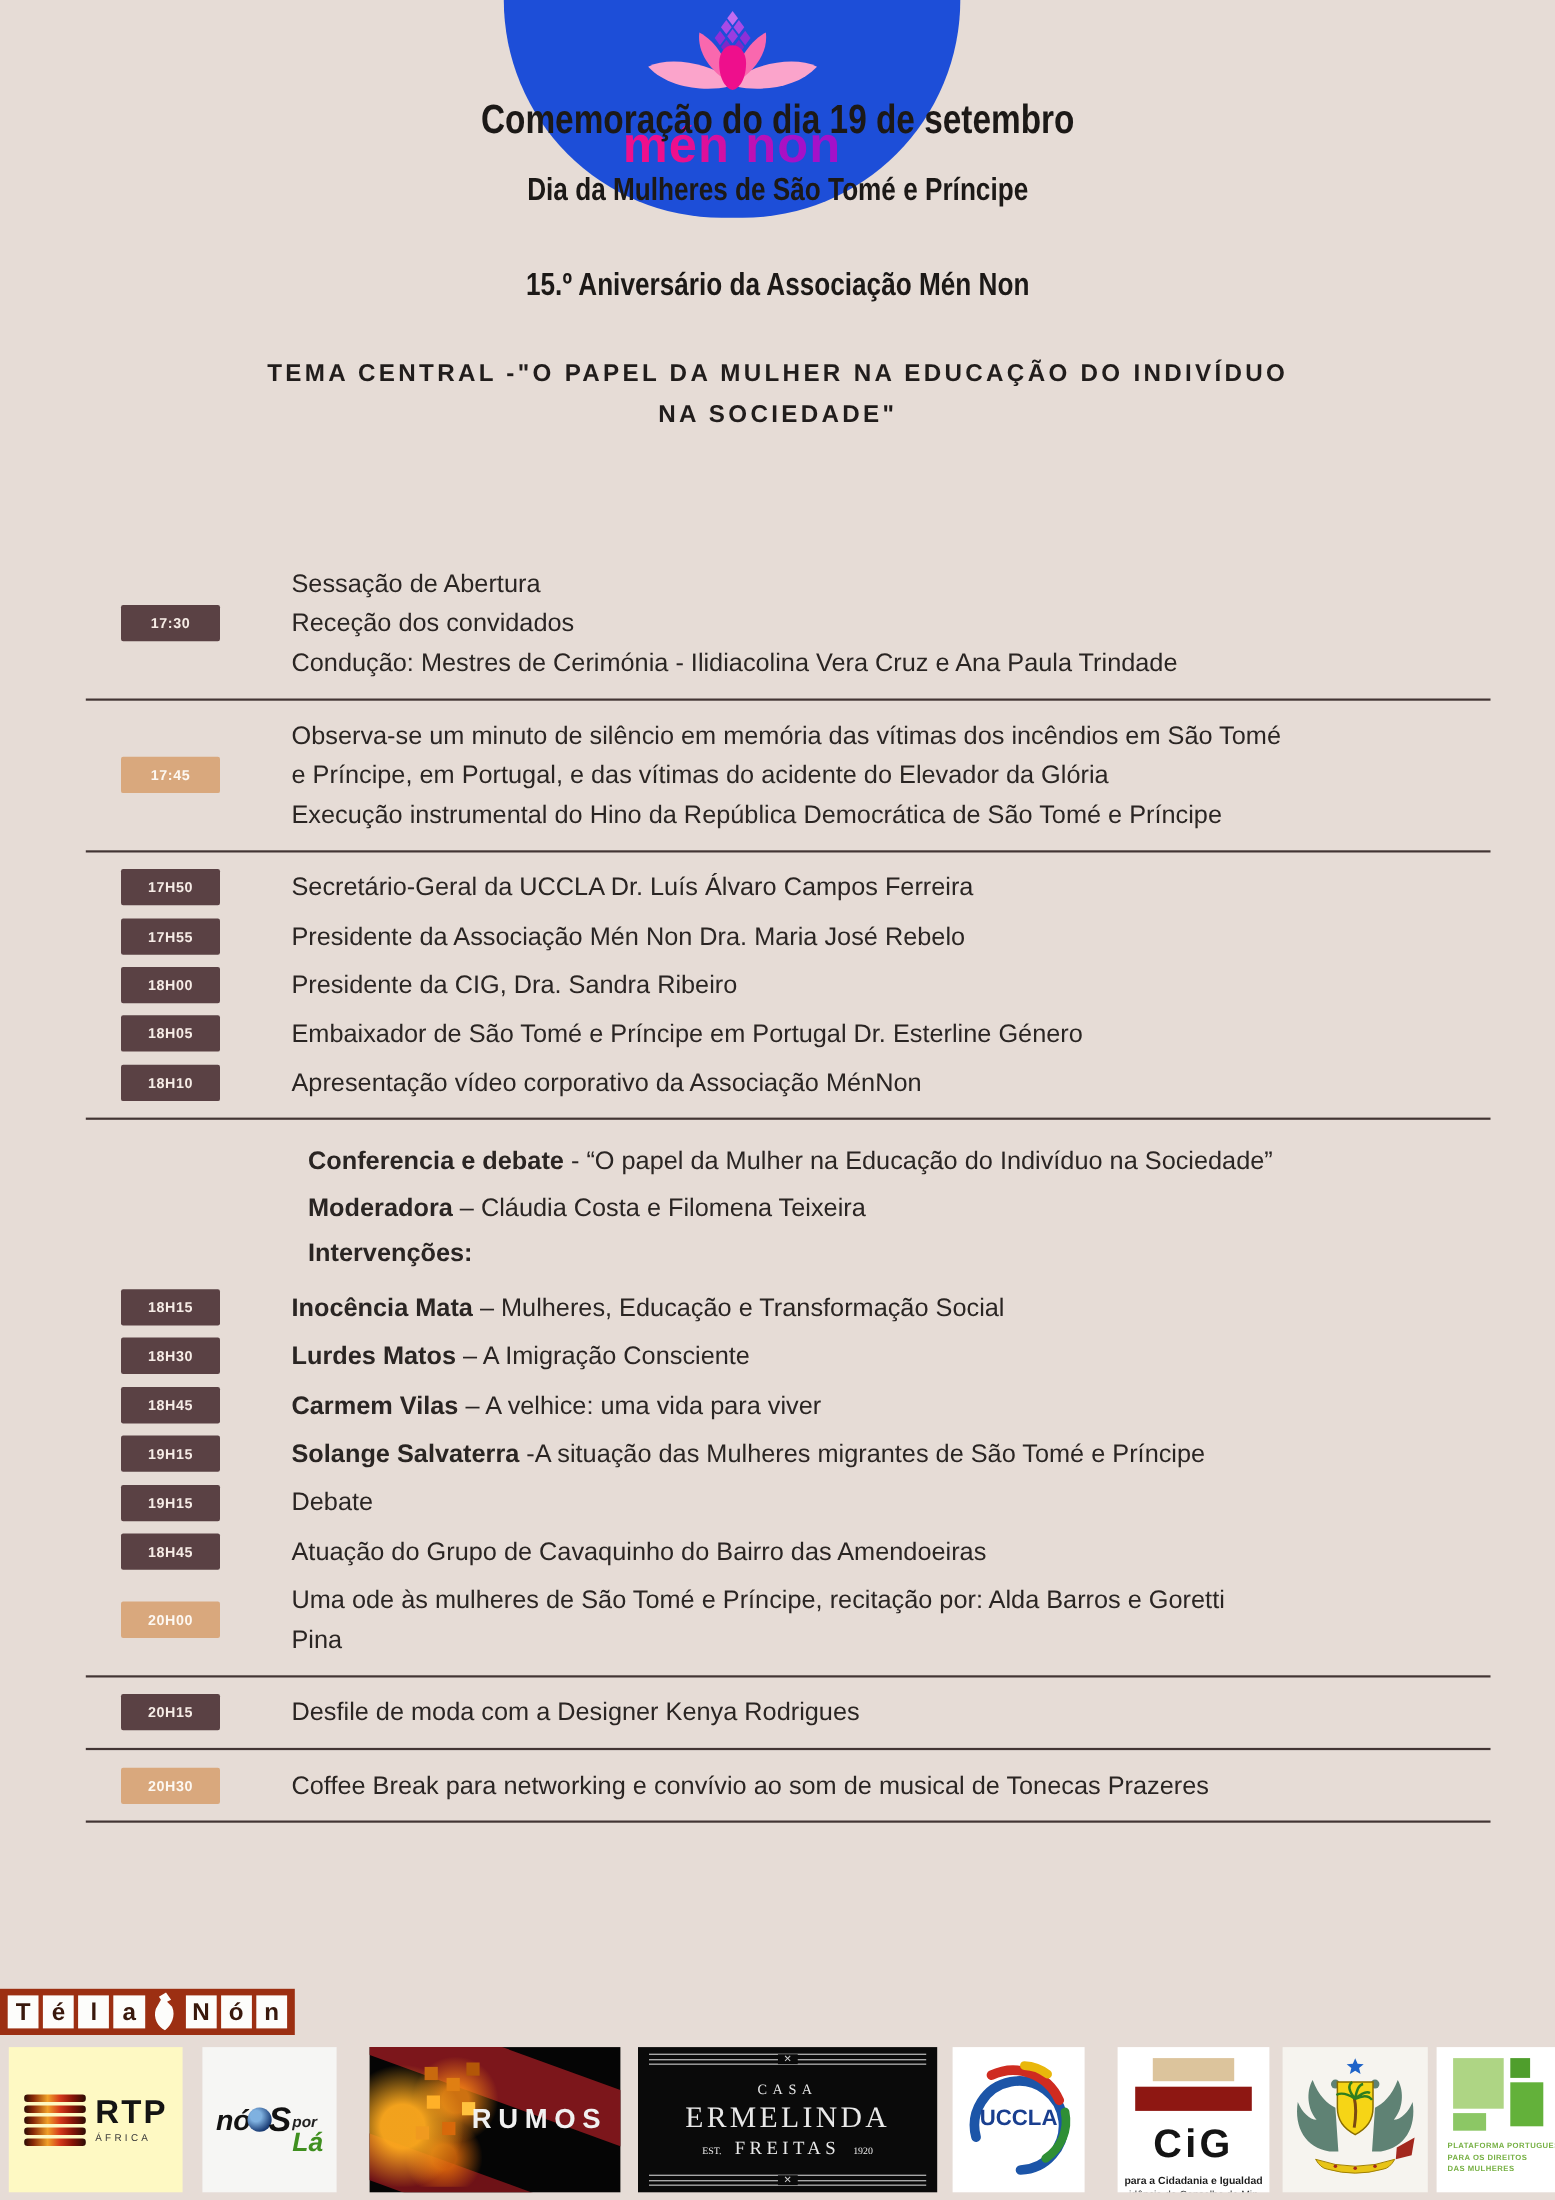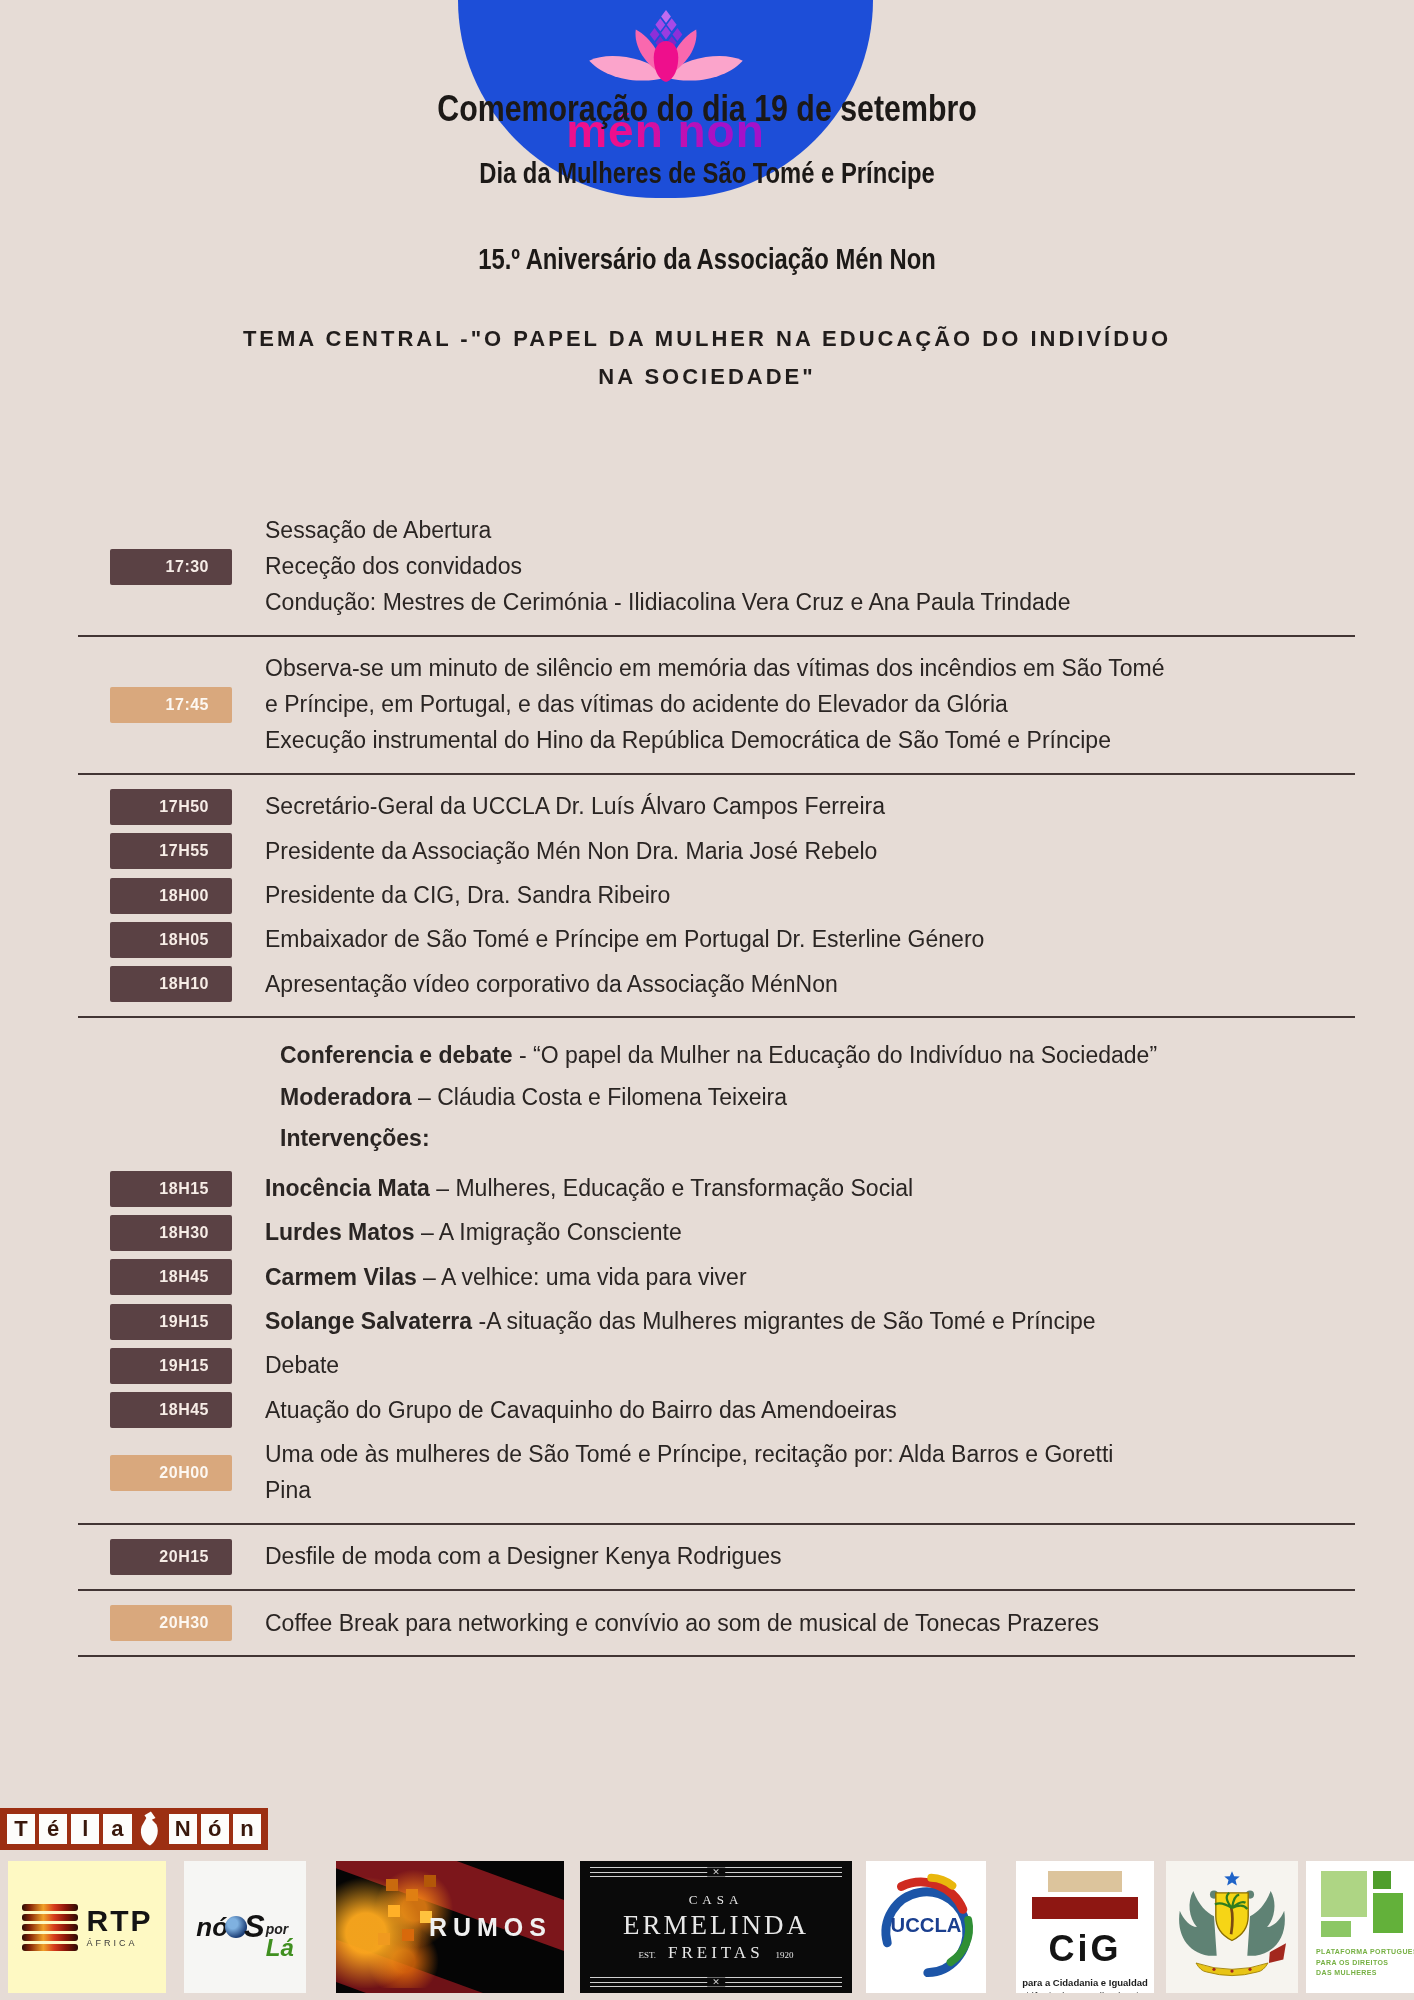--- a/index.html
+++ b/index.html
@@ -18,21 +18,21 @@
   .hl{display:block;font-weight:700;transform:scaleX(.82);transform-origin:50% 50%;white-space:nowrap;}
   .t1{font-size:37px;margin-bottom:27px;}
   .t2{font-size:29px;margin-bottom:53px;}
   .t3{font-size:29px;margin-bottom:44px;}
   .tema{font-size:22px;font-weight:600;letter-spacing:3px;line-height:1.72;color:#211d1c;}
 
   
   #schedule{margin:116px 0 0 78px;width:1277px;}
   .srow{display:flex;align-items:center;margin:6px 0;}
   .badgecol{width:187px;flex:none;padding-left:32px;box-sizing:border-box;}
-  .badge{display:inline-block;min-width:76px;text-align:right;padding:9px 23px;font-weight:700;font-size:16px;
+  .badge{display:inline-block;min-width:76px;text-align:center;padding:9px 7px;font-weight:700;font-size:13px;
          letter-spacing:.5px;color:#f6ece6;border-radius:2px;}
   .badge.dark{background:#5a4144;}
   .badge.tan{background:#d9a87d;color:#fdf8f2;}
   .scontent{flex:1;font-size:23px;color:#2a2523;padding-right:34px;}
   .scontent p{margin:2.5px 0;line-height:1.45;}
   .srow.conf .scontent p{margin:8px 15px;}
   .bld{font-weight:700;}
   .sdiv{border-top:2px solid #423534;margin:13px 0;}
 
   

